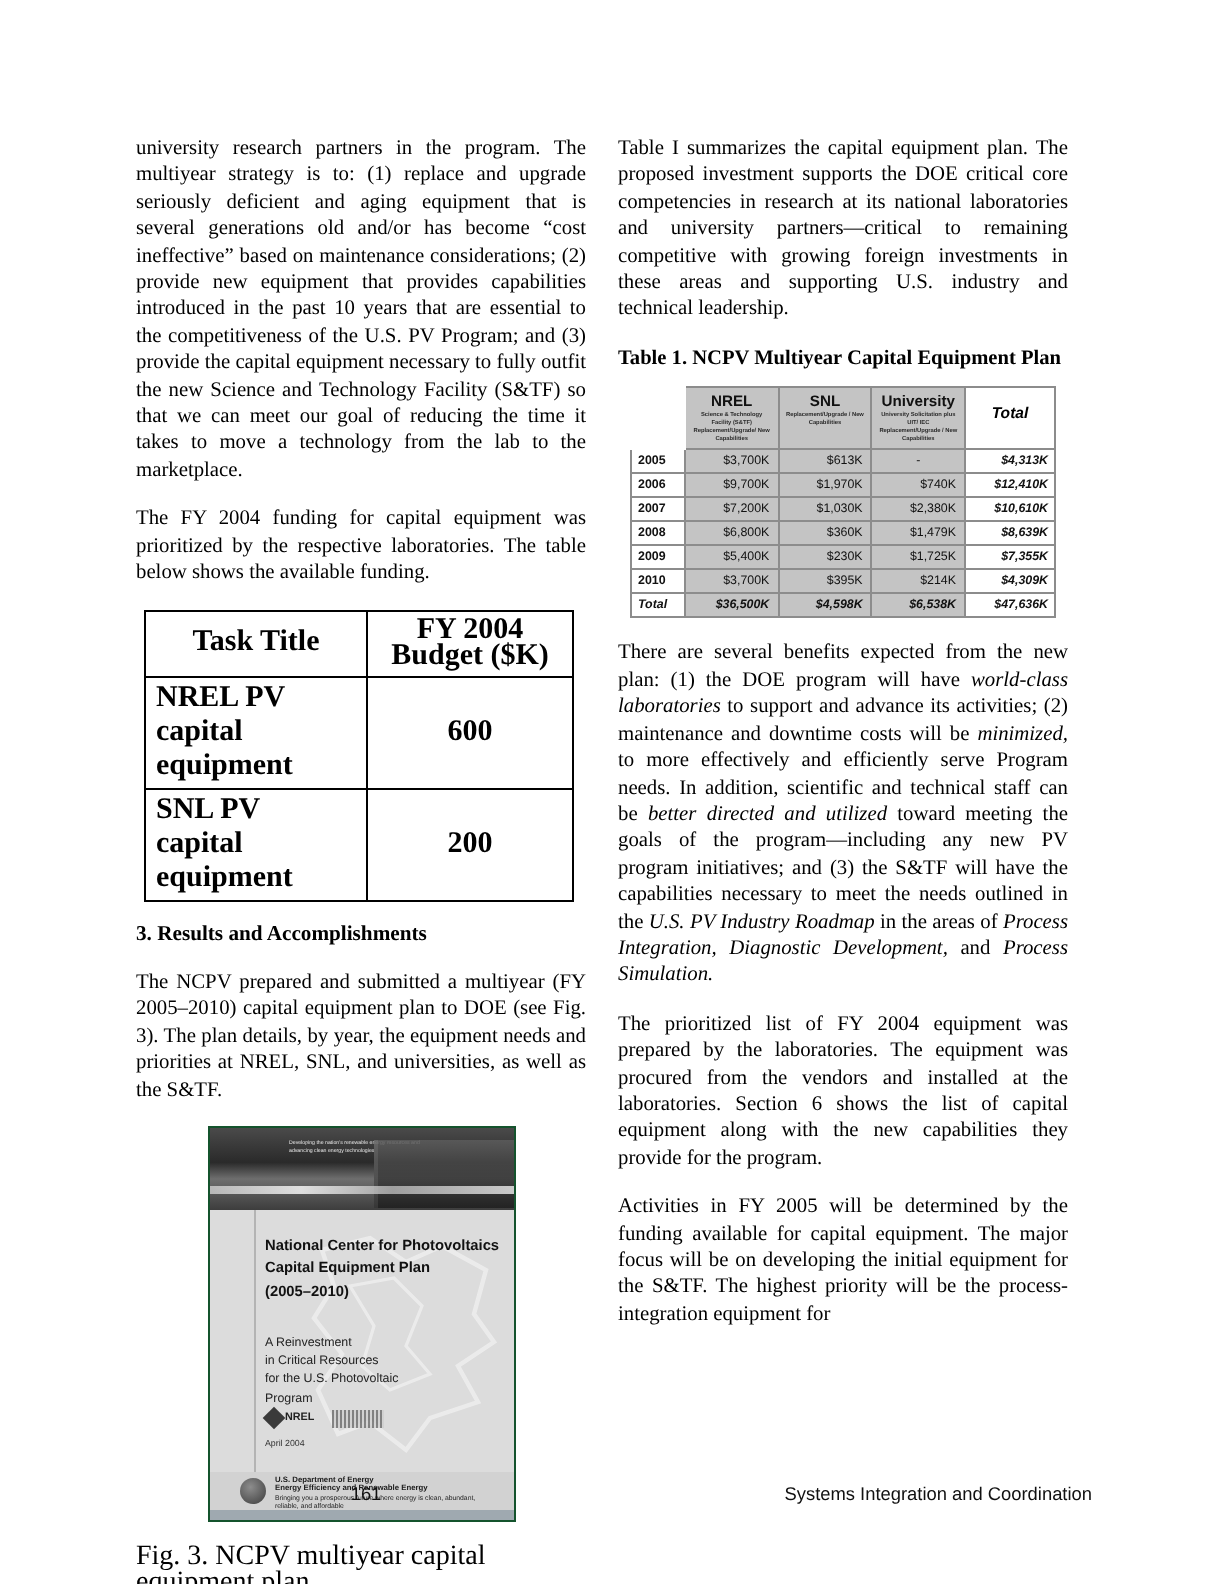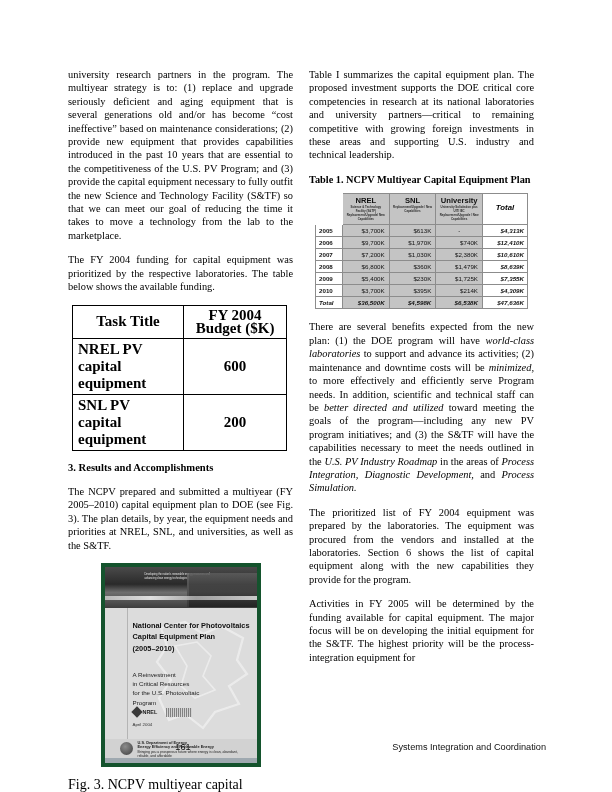--- a/index.html
+++ b/index.html
@@ -74,21 +74,21 @@
   .figure-wrap {
     margin: 8px 0 0 0;
     display: flex;
     justify-content: center;
   }
   .cover {
     position: relative;
     width: 152px;
     height: 196px;
     background: #d9d9d9;
-    border: 4px solid #14532d;
+    border: 1px solid #14532d;
     overflow: hidden;
     font-family: "Liberation Sans", sans-serif;
   }
   .cover-band {
     position: absolute;
     left: 0; top: 0;
     width: 100%;
     height: 41px;
     background: linear-gradient(180deg,#4a4a4a 0%, #2a2a2a 42%, #6e6e6e 62%, #3d3d3d 100%);
   }

